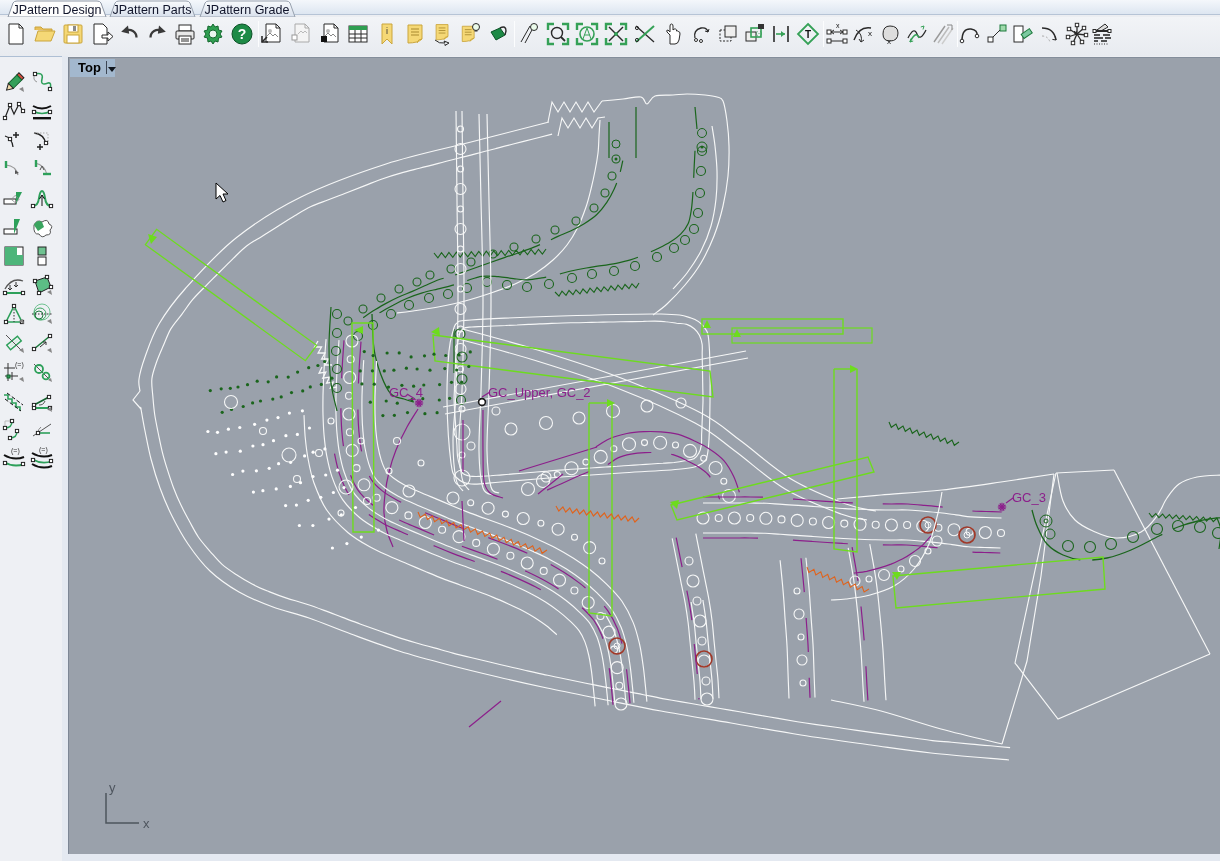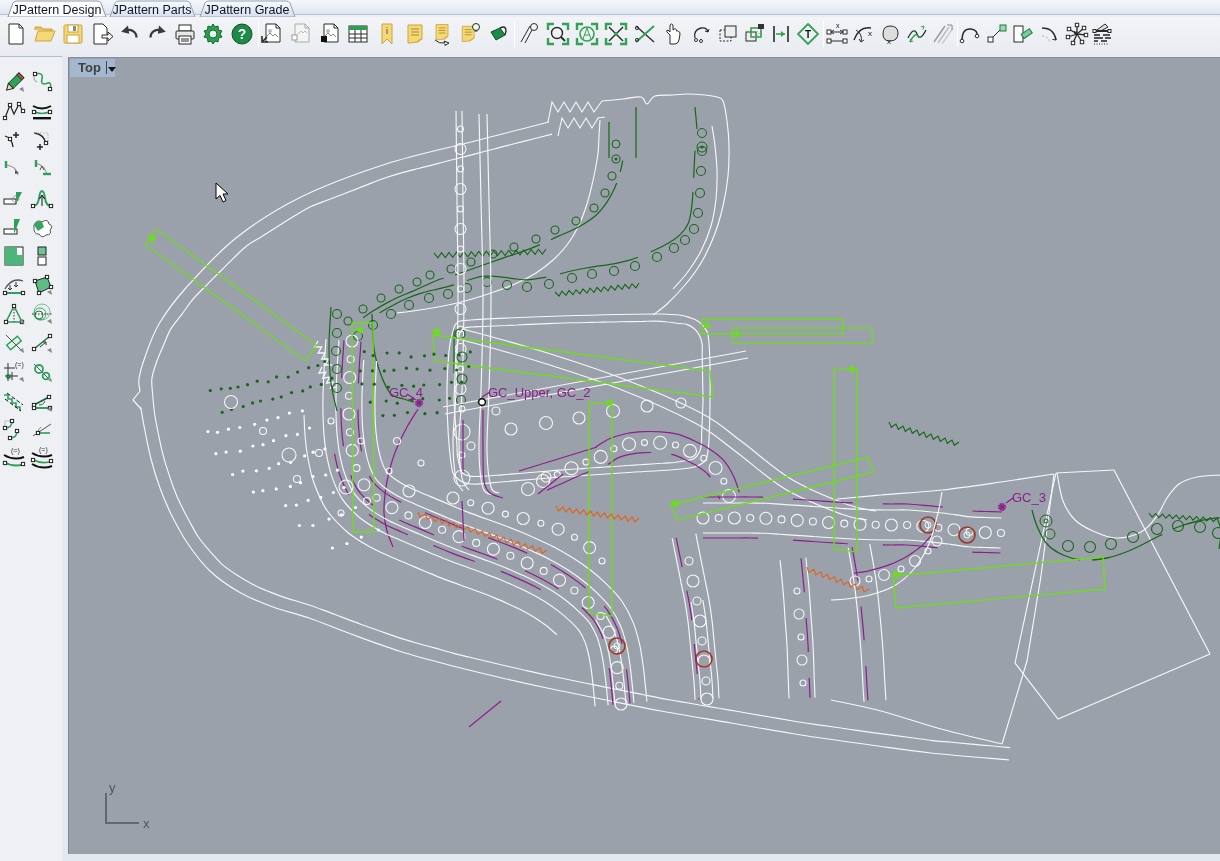--- a/index.html
+++ b/index.html
@@ -5,21 +5,21 @@
 body{background:#eceef2;position:relative;}
 #tabbar{position:absolute;left:0;top:0;width:1220px;height:15px;background:linear-gradient(#f4f7fb,#dde6f1);border-bottom:1px solid #b6c4d6;}
 #toolbar{position:absolute;left:0;top:17px;width:1220px;height:39px;background:linear-gradient(#f2f4f7,#e8ebf0);}
 .sep{position:absolute;top:4px;width:1px;height:26px;background:#c2c8d2;border-right:1px solid #fcfdfe;}
 .ico{position:absolute;top:5px;width:24px;height:24px;}
 #sidebar{position:absolute;left:0;top:56px;width:62px;height:805px;background:#eef0f4;border-top:1px solid #aebfd4;}
 .sico{position:absolute;width:24px;height:24px;}
 #viewport{position:absolute;left:68px;top:57px;width:1152px;height:797px;background:#9aa1ab;border-left:1px solid #7d8795;border-top:1px solid #848e9b;}
 #botstrip{position:absolute;left:68px;top:854px;width:1152px;height:7px;background:#e4e9f1;}
 #leftgap{position:absolute;left:62px;top:56px;width:6px;height:805px;background:#e4e9f1;}
-#toplabel{position:absolute;left:1px;top:1px;width:45px;height:18px;background:#a3b8ce;color:#404040;font-weight:bold;font-size:13px;}
+#toplabel{position:absolute;left:1px;top:1px;width:45px;height:18px;background:#a3b8ce;color:#000000;font-weight:bold;font-size:13px;}
 #toplabel span{position:absolute;left:8px;top:1px;}
 #toplabel .dd{position:absolute;left:36px;top:2px;width:1px;height:13px;background:#3c4654;}
 #toplabel .tri{position:absolute;left:38px;top:8px;width:0;height:0;border-left:4px solid transparent;border-right:4px solid transparent;border-top:5px solid #10151c;}
 </style></head><body>
 
 <div id="tabbar">
 <svg width="1220" height="17" style="position:absolute;left:0;top:0">
 <defs>
         <linearGradient id="tg" x1="0" y1="0" x2="0" y2="1">
           <stop offset="0" stop-color="#f8fafc"></stop>

